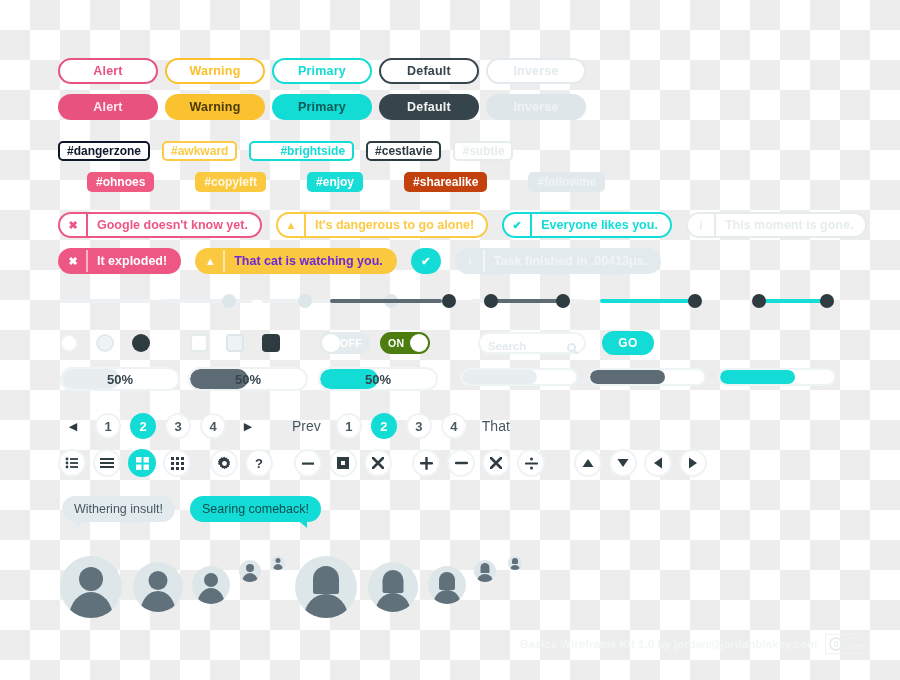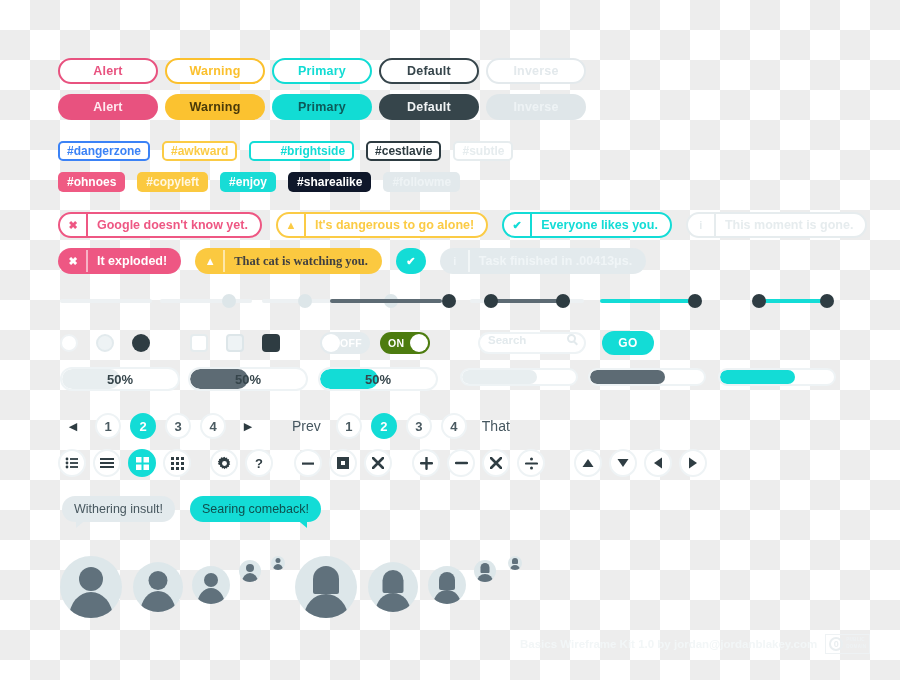--- a/index.html
+++ b/index.html
@@ -43,30 +43,30 @@
   .s-default { background: #36454b; color: #f0f3f4; }
   .s-inverse { background: #dfe6e9; color: #eef3f5; }
 
   
   .tag {
     display: flex; align-items: center; justify-content: center;
     height: 20px; border-radius: 5px; padding: 0 7px;
     font-size: 12px; font-weight: bold; white-space: nowrap;
   }
   .tag.outline { background: #fff; border: 2px solid; }
-  .tag.solid { border: 2px solid transparent; }
-  .t-alert   { color: #3b82f6; border-color: #f0567f; }
+  .tag.solid { border: 2px solid transparent; margin-left: 29px; }
+  .t-alert   { color: #0f172a; border-color: #f0567f; }
   .t-warning { color: #fbcb45; border-color: #fbcb45; }
   .t-primary { color: #13dcd6; border-color: #13dcd6; padding-left: 29px; }
   .t-default { color: #2d3b41; border-color: #2d3b41; }
   .t-inverse { color: #e6ecee; border-color: #e9eff1; }
   .ts-alert   { background: #ef5a83; color: #ffffff; }
   .ts-warning { background: #fbc940; color: #fff7e0; }
   .ts-primary { background: #18dcd6; color: #ffffff; }
-  .ts-default { background: #0f172a; color: #ffffff; }
+  .ts-default { background: #c2410c; color: #ffffff; }
   .ts-inverse { background: #e2e9ec; color: #eef3f5; }
 
   
   .alertbar {
     display: flex; align-items: stretch; height: 26px;
     border-radius: 13px; overflow: hidden; white-space: nowrap;
   }
   .alertbar.outline { background: #fff; border: 2px solid; }
   .alertbar.solid { border: 2px solid transparent; }
   .alertbar .ab-ico {
@@ -81,21 +81,21 @@
   .a-alert   { color: #ee5783; border-color: #ee5783; }
   .a-warning { color: #fbcb45; border-color: #fbcb45; }
   .a-primary { color: #13dcd6; border-color: #13dcd6; }
   .a-info    { color: #e6ecee; border-color: #e9eff1; }
   .as-alert   { background: #ee5783; }
   .as-warning { background: #fbc940; }
   .as-primary { background: #13dcd6; }
   .as-info    { background: #e3eaed; }
   .as-alert .ab-ico,   .as-alert .ab-txt   { color: #ffffff; }
   .as-warning .ab-ico { color: #ffffff; }
-  .as-warning .ab-txt { color: #404040; font-family: Liberation Serif, serif; }
+  .as-warning .ab-txt { color: #6d28d9; }
   .as-primary .ab-ico { color: #ffffff; }
   .as-primary .ab-txt { color: #0b4f4e; }
   .as-info .ab-ico,    .as-info .ab-txt    { color: #f0f5f7; }
   .alertbar.solid .ab-txt { border-left: 2px solid rgba(255,255,255,.55); }
 
   
   .slider { position: absolute; height: 20px; display: flex; align-items: center; }
   .track { position: absolute; height: 4px; border-radius: 2px; }
   .tr-empty { background: #edf1f3; }
   .tr-dark  { background: #5d6b74; }
@@ -123,21 +123,21 @@
   .tg-on  { background: #4d7c0f; justify-content: flex-start; padding-left: 8px; }
   .tg-label { font-size: 10.5px; font-weight: bold; letter-spacing: .3px; }
   .tg-off .tg-label { color: #ffffff; }
   .tg-on .tg-label { color: #ffffff; }
   .tg-knob { position: absolute; top: 2px; width: 18px; height: 18px; border-radius: 50%; background: #fff; }
   .tg-off .tg-knob { left: 2px; }
   .tg-on .tg-knob { right: 2px; }
 
   
   .searchfield {
-    display: flex; align-items: flex-start; justify-content: space-between;
+    display: flex; align-items: flex-end; justify-content: space-between;
     width: 108px; height: 22px; border-radius: 11px;
     background: #fff; border: 2px solid #eef3f5; padding: 0 8px;
   }
   .searchfield .ph { font-size: 11.5px; color: #e3eaed; font-weight: bold; }
   .mag { width: 9px; height: 9px; border: 2px solid #e3eaed; border-radius: 50%; position: relative; }
   .mag:after { content: ""; position: absolute; right: -4px; bottom: -3px; width: 5px; height: 2px; background: #e3eaed; transform: rotate(45deg); }
   .gobtn {
     display: flex; align-items: center; justify-content: center;
     width: 52px; height: 24px; border-radius: 12px; background: #13dcd6;
     color: #ffffff; font-size: 12px; font-weight: bold; letter-spacing: .5px;

